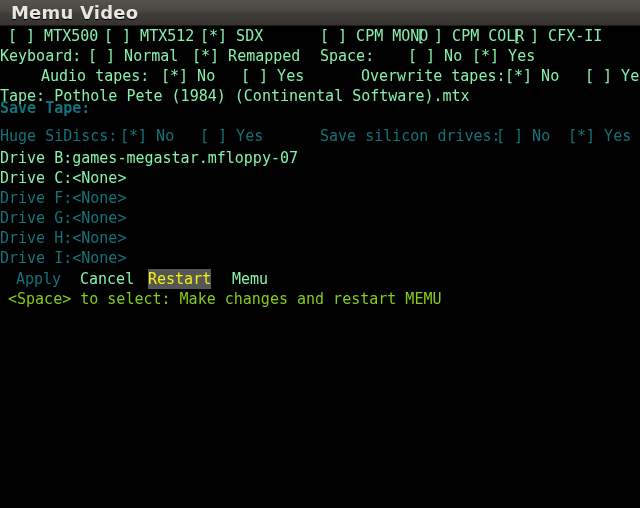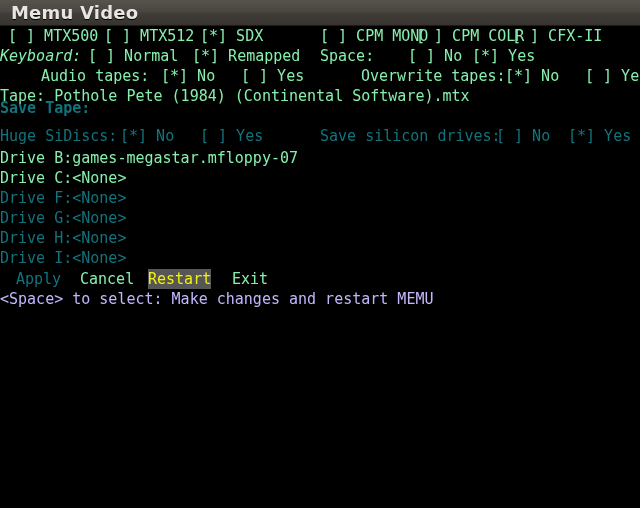--- a/index.html
+++ b/index.html
@@ -61,21 +61,21 @@
     top: 0;
     height: 20px;
     line-height: 20px;
     white-space: pre;
     font-family: "DejaVu Sans Mono", "Liberation Mono", monospace;
     font-size: 15px;
   }
 
   .c-bright   { color: #86efac; }
   .c-dim      { color: #13737c; }
-  .c-green    { color: #c4b5fd; }
+  .c-green    { color: #84cc16; margin-left: 8px; }
 
   .sel {
     background: #565656;
     color: #f2f20d;
   }
 </style>
 </head>
 <body>
 
 <div id="titlebar">
@@ -87,21 +87,21 @@
   <div class="row" style="top:0px;">
     <span class="seg c-bright" style="left:8px;">[ ] MTX500</span>
     <span class="seg c-bright" style="left:104px;">[ ] MTX512</span>
     <span class="seg c-bright" style="left:200px;text-align:center;">[*] SDX</span>
     <span class="seg c-bright" style="left:320px;">[ ] CPM MONO</span>
     <span class="seg c-bright" style="left:416px;">[ ] CPM COLR</span>
     <span class="seg c-bright" style="left:512px;">[ ] CFX-II</span>
   </div>
 
   <div class="row" style="top:20px;">
-    <span class="seg c-bright" style="left:0px;font-style:italic;">Keyboard:</span>
+    <span class="seg c-bright" style="left:0px;">Keyboard:</span>
     <span class="seg c-bright" style="left:88px;">[ ] Normal</span>
     <span class="seg c-bright" style="left:192px;">[*] Remapped</span>
     <span class="seg c-bright" style="left:320px;">Space:</span>
     <span class="seg c-bright" style="left:408px;">[ ] No</span>
     <span class="seg c-bright" style="left:472px;">[*] Yes</span>
   </div>
 
   <div class="row" style="top:40px;margin-left:41px;">
     <span class="seg c-bright" style="left:0px;">Audio tapes:</span>
     <span class="seg c-bright" style="left:120px;">[*] No</span>
@@ -144,20 +144,20 @@
     <span class="seg c-dim" style="left:0px;">Drive H:&lt;None&gt;</span>
   </div>
   <div class="row" style="top:222px;">
     <span class="seg c-dim" style="left:0px;">Drive I:&lt;None&gt;</span>
   </div>
 
   <div class="row" style="top:243px;">
     <span class="seg c-dim" style="left:16px;">Apply</span>
     <span class="seg c-bright" style="left:80px;">Cancel</span>
     <span class="seg sel" style="left:148px;">Restart</span>
-    <span class="seg c-bright" style="left:232px;">Exit</span>
+    <span class="seg c-bright" style="left:232px;">Memu</span>
   </div>
 
   <div class="row" style="top:263px;">
     <span class="seg c-green" style="left:0px;">&lt;Space&gt; to select: Make changes and restart MEMU</span>
   </div>
 
 </div>
 
 </body></html>

